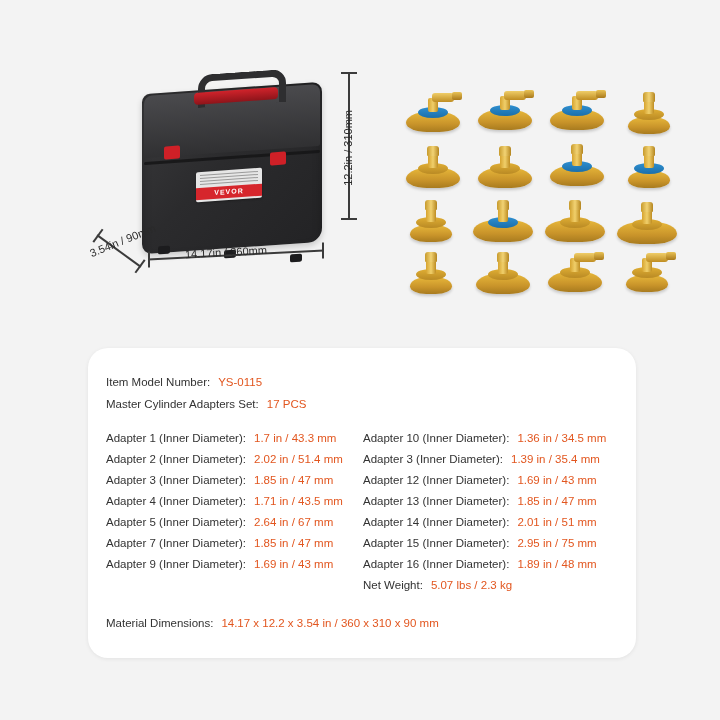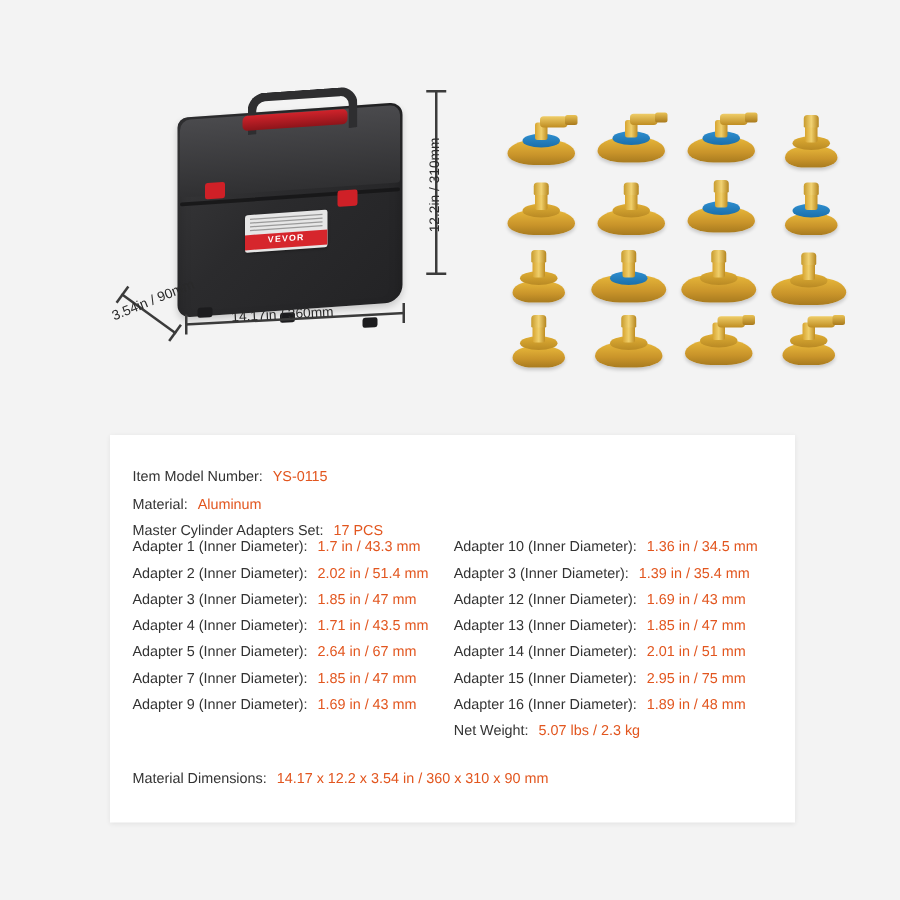--- a/index.html
+++ b/index.html
@@ -118,21 +118,21 @@
     background:linear-gradient(180deg,#efcd68,#bf8d22);border-radius:3px;
   }
   .ad .elbow:after{
     content:"";position:absolute;right:-8px;top:-1px;width:10px;height:8px;
     background:linear-gradient(180deg,#e9c255,#a9791b);border-radius:2px;
   }
 
   
   .card{
     position:absolute;left:88px;top:348px;width:548px;height:310px;
-    background:#fff;border-radius:0;box-shadow:0 1px 4px rgba(0,0,0,.07);
+    background:#fff;border-radius:20px;box-shadow:0 1px 4px rgba(0,0,0,.07);
   }
   .rows{position:absolute;left:18px;top:28px;width:512px;}
   .row{display:flex;align-items:baseline;margin-bottom:9.5px;font-size:11.5px;}
   .row .lbl{color:#333;}
   .row .val{color:#e2561f;font-weight:normal;margin-left:8px;}
   .cols{position:absolute;left:18px;top:84px;width:514px;display:flex;}
   .col{width:50%;}
   .col .row{margin-bottom:9px;align-items:center;}
   .tail{position:absolute;left:18px;bottom:20px;}
 </style>
@@ -279,24 +279,20 @@
   </div>
 
   <div class="card">
 
     <div class="rows">
       <div class="row">
         <span class="lbl">Item Model Number:</span>
         <span class="val">YS-0115</span>
       </div>
       <div class="row">
-        <span class="lbl">Material:</span>
-        <span class="val">Aluminum</span>
-      </div>
-      <div class="row">
         <span class="lbl">Master Cylinder Adapters Set:</span>
         <span class="val">17 PCS</span>
       </div>
     </div>
 
     <div class="cols">
       <div class="col">
         <div class="row">
           <span class="lbl">Adapter 1 (Inner Diameter):</span>
           <span class="val">1.7 in / 43.3 mm</span>

